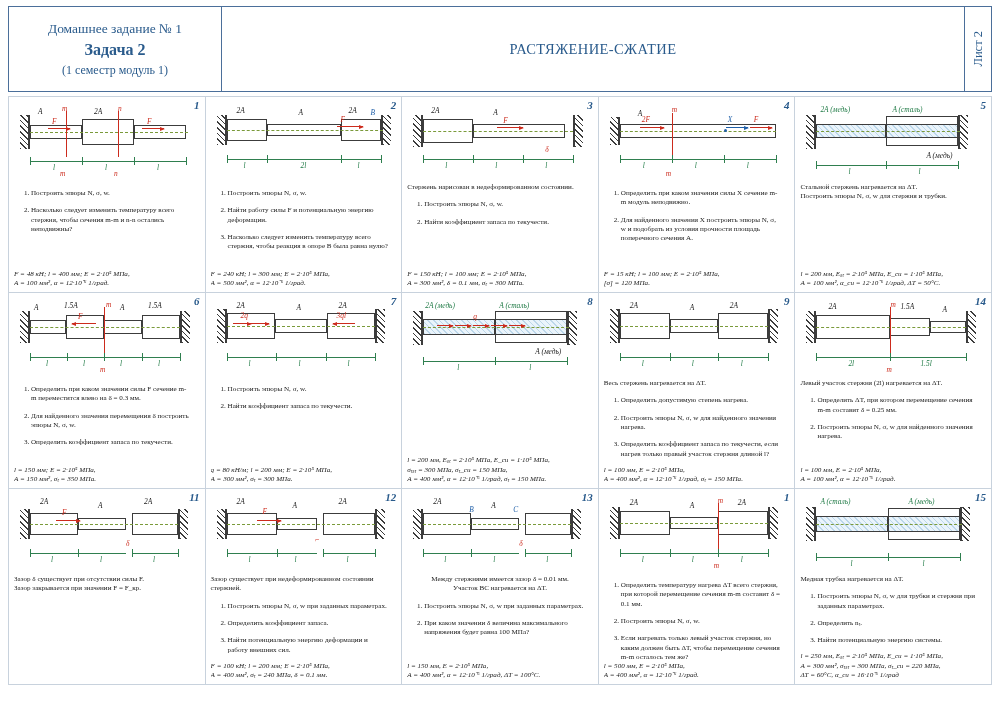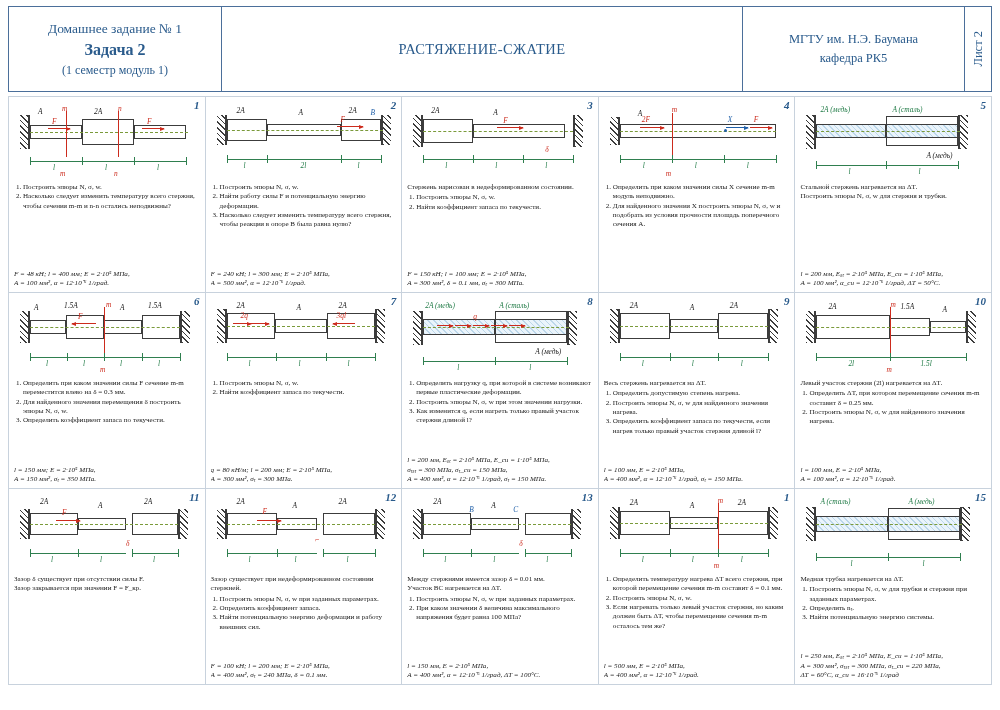--- a/index.html
+++ b/index.html
@@ -21,21 +21,21 @@
   .h-r2{font-size:12.5px;margin-top:4px;}
   .vtext{writing-mode:vertical-rl;transform:rotate(180deg);font-size:12.5px;color:#2a5b8c;}
 
   
   .grid{margin-top:4px;display:grid;grid-template-columns:repeat(5,1fr);grid-template-rows:repeat(3,196px);border-left:1px solid #c8d2dd;border-top:1px solid #c8d2dd;}
   .cell{position:relative;box-sizing:border-box;border-right:1px solid #c8d2dd;border-bottom:1px solid #c8d2dd;padding:4px 5px 3px 5px;overflow:hidden;}
   .num{position:absolute;top:2px;right:5px;font-size:11px;font-style:italic;color:#2a5b8c;font-weight:bold;}
   .fig{position:relative;height:78px;margin-top:2px;}
   .task{font-size:7.1px;line-height:1.32;margin-top:2px;}
   .task ol{margin:0;padding-left:9px;}
-  .task li{margin:0;}
+  .task li{margin:8px;}
   .task p{margin:0 0 1px 0;}
   .givens{position:absolute;left:5px;right:5px;bottom:3px;font-size:7.1px;line-height:1.35;font-style:italic;}
   .givens div{white-space:nowrap;overflow:hidden;}
 
   
   .bar{position:absolute;box-sizing:border-box;border:1px solid #3c3c3c;background:#fff;}
   .barh{position:absolute;box-sizing:border-box;border:1px solid #3c3c3c;background:repeating-linear-gradient(45deg,#bcd7ea 0 1px,#eaf4fb 1px 4px);}
   .wall{position:absolute;background:#3c3c3c;}
   .hatch{position:absolute;background:repeating-linear-gradient(45deg,#3c3c3c 0 1px,transparent 1px 4px);}
   .axis{position:absolute;border-top:1px dashed #7a9a3a;}
@@ -60,24 +60,20 @@
 <div class="page">
 
   <div class="header">
     <div class="hcell hc1">
       <div class="h-top">Домашнее задание № 1</div>
       <div class="h-mid">Задача 2</div>
       <div class="h-bot">(1 семестр модуль 1)</div>
     </div>
     <div class="hcell hc2">
       <div class="h-center">РАСТЯЖЕНИЕ-СЖАТИЕ</div>
-    </div>
-    <div class="hcell hc3">
-      <div class="h-r1">МГТУ им. Н.Э. Баумана</div>
-      <div class="h-r2">кафедра РК5</div>
     </div>
     <div class="hcell hc4">
       <div class="vtext">Лист 2</div>
     </div>
   </div>
 
   <div class="grid">
 
     <div class="cell">
       <div class="num">1</div>
@@ -231,20 +227,24 @@
         <div class="lblg" style="left:91px;top:58px;">l</div>
         <div class="lblg" style="left:143px;top:58px;">l</div>
         <div class="lblr" style="left:62px;top:66px;">m</div>
       </div>
       <div class="task">
         <ol>
           <li>Определить при каком значении силы X сечение m-m модуль неподвижно.</li>
           <li>Для найденного значения X построить эпюры N, σ, w и подобрать из условия прочности площадь поперечного сечения A.</li>
         </ol>
       </div>
+      <div class="givens">
+        <div>F = 15 кН;      l = 100 мм;     E = 2·10⁵ МПа,</div>
+        <div>[σ] = 120 МПа.</div>
+      </div>
     </div>
 
     <div class="cell">
       <div class="num">5</div>
       <div class="fig">
         <div class="hatch" style="left:6px;top:12px;width:8px;height:34px;"></div>
         <div class="wall" style="left:14px;top:12px;width:2px;height:34px;"></div>
         <div class="barh" style="left:16px;top:21px;width:70px;height:14px;"></div>
         <div class="bar" style="left:86px;top:13px;width:72px;height:30px;"></div>
         <div class="barh" style="left:86px;top:21px;width:72px;height:14px;"></div>
@@ -383,27 +383,20 @@
         <div class="lbl" style="left:128px;top:48px;">A (медь)</div>
         <div class="lblr" style="left:66px;top:13px;">q</div>
         <div class="dim" style="left:16px;top:62px;width:72px;"></div>
         <div class="dim" style="left:88px;top:62px;width:72px;"></div>
         <div class="tick" style="left:16px;top:58px;height:8px;"></div>
         <div class="tick" style="left:88px;top:58px;height:8px;"></div>
         <div class="tick" style="left:160px;top:58px;height:8px;"></div>
         <div class="lblg" style="left:50px;top:64px;">l</div>
         <div class="lblg" style="left:122px;top:64px;">l</div>
       </div>
-      <div class="task">
-        <ol>
-          <li>Определить нагрузку q, при которой в системе возникают первые пластические деформации.</li>
-          <li>Построить эпюры N, σ, w при этом значении нагрузки.</li>
-          <li>Как изменится q, если нагреть только правый участок стержня длиной l?</li>
-        </ol>
-      </div>
       <div class="givens">
         <div>l = 200 мм,    Eₛₜ = 2·10⁵ МПа,   E_cu = 1·10⁵ МПа,</div>
         <div>σₜₛₜ = 300 МПа,   σₜ_cu = 150 МПа,</div>
         <div>A = 400 мм²,   α = 12·10⁻⁶ 1/град,   σₜ = 150 МПа.</div>
       </div>
     </div>
 
     <div class="cell">
       <div class="num">9</div>
       <div class="fig">
@@ -437,21 +430,21 @@
           <li>Определить коэффициент запаса по текучести, если нагрев только правый участок стержня длиной l?</li>
         </ol>
       </div>
       <div class="givens">
         <div>l = 100 мм,     E = 2·10⁵ МПа,</div>
         <div>A = 400 мм²,   α = 12·10⁻⁶ 1/град,   σₜ = 150 МПа.</div>
       </div>
     </div>
 
     <div class="cell">
-      <div class="num">10</div>
+      <div class="num">14</div>
       <div class="fig">
         <div class="hatch" style="left:6px;top:12px;width:8px;height:32px;"></div>
         <div class="wall" style="left:14px;top:12px;width:2px;height:32px;"></div>
         <div class="bar" style="left:16px;top:16px;width:74px;height:24px;"></div>
         <div class="bar" style="left:90px;top:19px;width:40px;height:18px;"></div>
         <div class="bar" style="left:130px;top:22px;width:36px;height:12px;"></div>
         <div class="wall" style="left:166px;top:12px;width:2px;height:32px;"></div>
         <div class="hatch" style="left:168px;top:12px;width:8px;height:32px;"></div>
         <div class="axis" style="left:16px;top:28px;width:150px;"></div>
         <div class="redv" style="left:90px;top:8px;height:48px;"></div>
@@ -578,21 +571,21 @@
         <div class="tick" style="left:16px;top:54px;height:8px;"></div>
         <div class="tick" style="left:64px;top:54px;height:8px;"></div>
         <div class="tick" style="left:118px;top:54px;height:8px;"></div>
         <div class="tick" style="left:164px;top:54px;height:8px;"></div>
         <div class="lblg" style="left:37px;top:60px;">l</div>
         <div class="lblg" style="left:86px;top:60px;">l</div>
         <div class="lblr" style="left:112px;top:44px;">δ</div>
         <div class="lblg" style="left:139px;top:60px;">l</div>
       </div>
       <div class="task">
-        <p style="white-space:pre-line;">Между стержнями имеется зазор δ = 0.01 мм.
+        <p style="white-space:pre-line;text-align:center;">Между стержнями имеется зазор δ = 0.01 мм.
 Участок BC нагревается на ΔT.</p>
         <ol>
           <li>Построить эпюры N, σ, w при заданных параметрах.</li>
           <li>При каком значении δ величина максимального напряжения будет равна 100 МПа?</li>
         </ol>
       </div>
       <div class="givens">
         <div>l = 150 мм,    E = 2·10⁵ МПа,</div>
         <div>A = 400 мм²,   α = 12·10⁻⁶ 1/град,   ΔT = 100°C.</div>
       </div>

